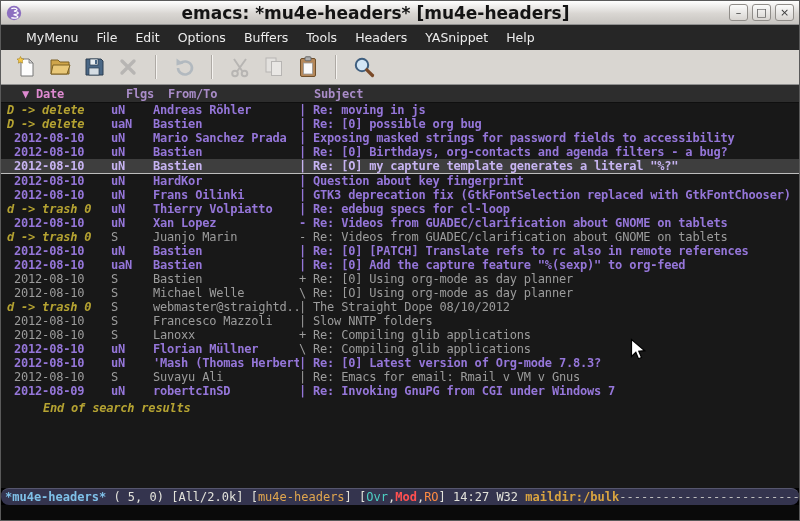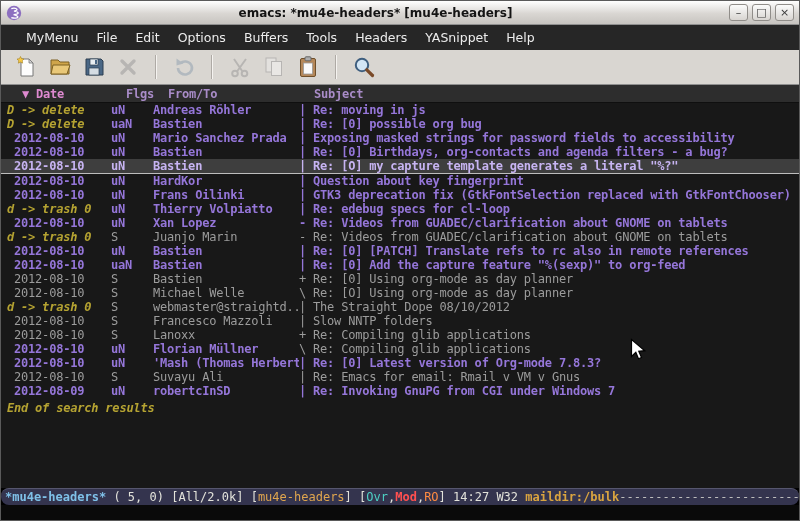--- a/index.html
+++ b/index.html
@@ -18,21 +18,21 @@
   }
   
   .titlebar {
     flex: 0 0 24px;
     background: linear-gradient(#ffffff, #d9d6d2 55%, #c7c4c0);
     border-bottom: 1px solid #8f8f8f;
     display: flex; align-items: center; gap: 4px;
     padding: 0 5px;
   }
   .app-icon { width: 16px; height: 16px; display: flex; }
-  .title { flex: 1; text-align: center; font-size: 12px; font-weight: bold; color: #141414; }
+  .title { flex: 1; text-align: center; font-size: 17px; font-weight: bold; color: #141414; }
   .winbtn {
     flex: 0 0 19px; width: 19px; height: 17px;
     border: 1px solid #908d89; border-radius: 3px;
     background: linear-gradient(#fbfbfb, #d8d5d1);
     font-size: 11px; line-height: 15px; text-align: center; color: #3c3c3c;
   }
   
   .menubar {
     flex: 0 0 25px;
     background: var(--menubar-bg, #262626);
@@ -72,21 +72,21 @@
     display: grid; grid-template-columns: 104px 42px 146px 1fr;
     padding-left: 6px; height: 14px; line-height: 14px;
     white-space: pre;
   }
   .cell { overflow: hidden; }
   .unread { color: var(--unread, #9576d9); font-weight: bold; }
   .read   { color: var(--read, #9c9c9c); }
   .mark   { color: var(--mark, #b5a332); font-style: italic; font-weight: bold; }
   .row.current { background: var(--current-bg, #3e3e3e); border-bottom: 1px solid #bdbdbd; height: 15px; }
   .row.current .cell { color: var(--current-fg, #c7b4f2); font-weight: bold; }
-  .footer { color: var(--mark, #b5a332); font-style: italic; font-weight: bold; padding-left: 6px; margin-top: 3px; }
+  .footer { color: var(--mark, #b5a332); font-style: italic; font-weight: bold; padding-left: 6px; margin-top: 3px; margin-left: 36px; }
   
   .modeline {
     flex: 0 0 17px;
     background: var(--modeline-bg, #34344e);
     border-top: 1px solid #56566e;
     color: var(--modeline-fg, #e2e2da);
     font-family: "DejaVu Sans Mono", monospace;
     font-size: 12px; line-height: 16px;
     white-space: pre; overflow: hidden;
     display: flex; padding-left: 4px; border-radius: 8px;

